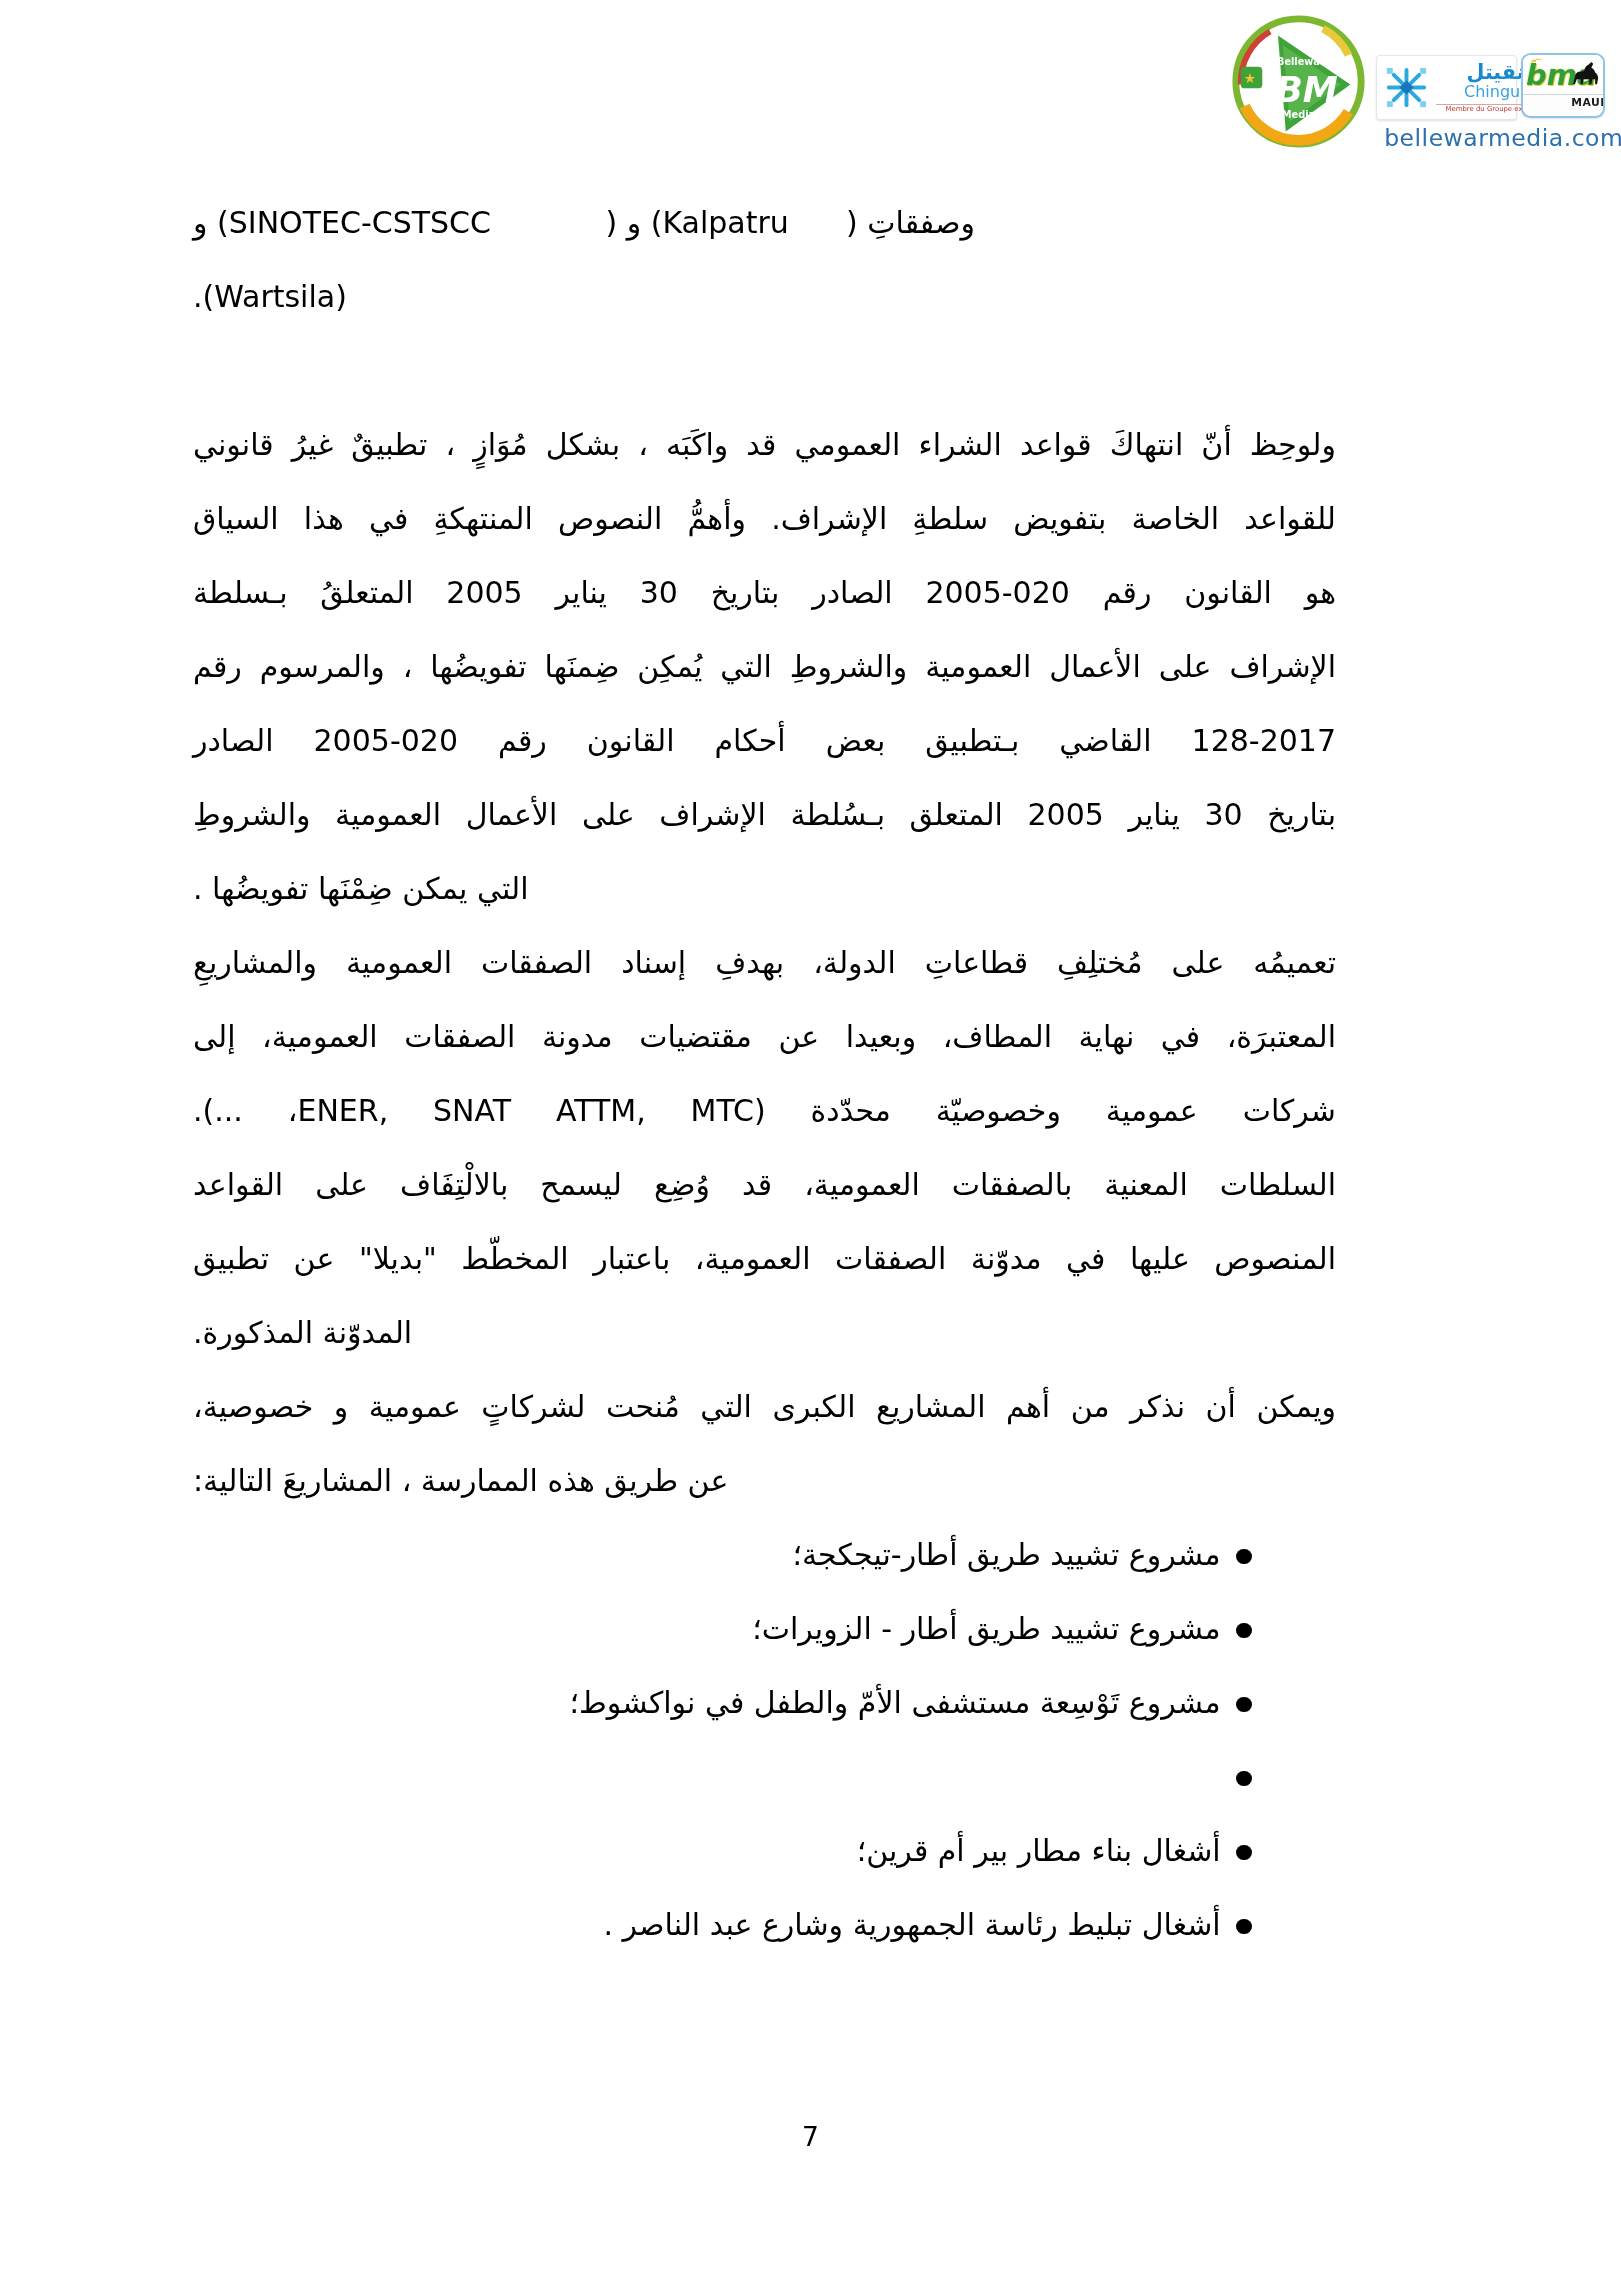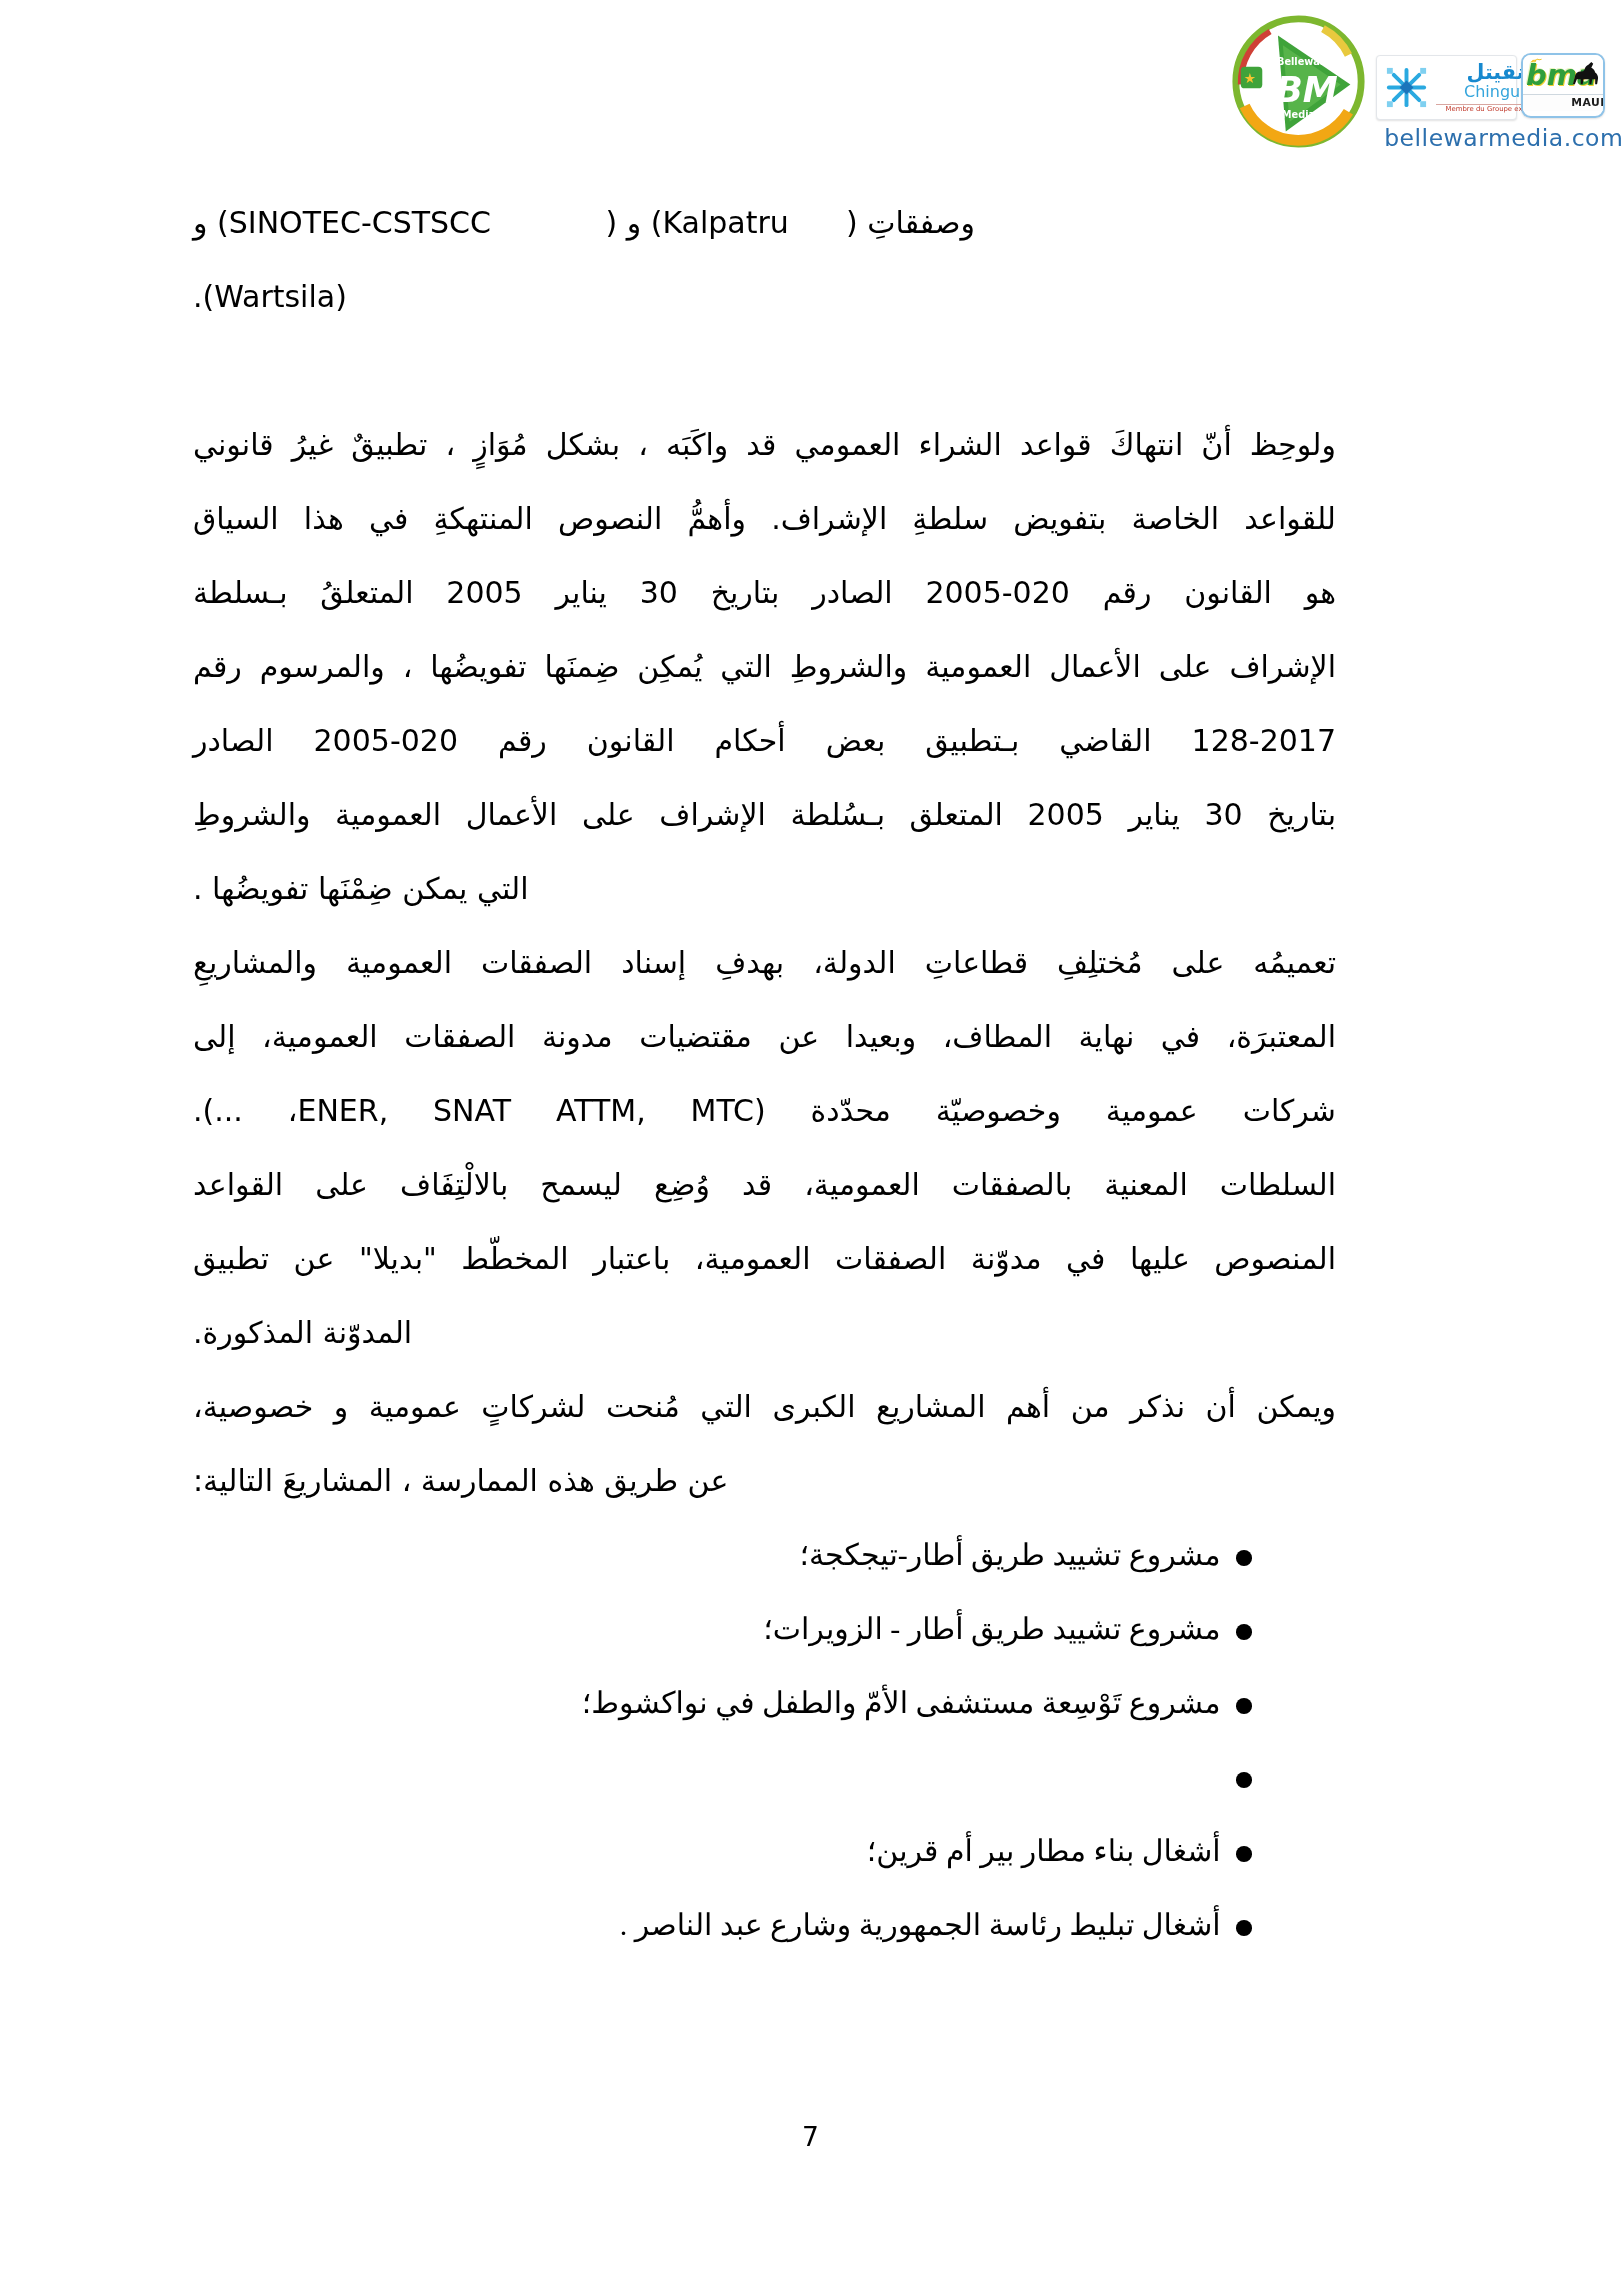--- a/index.html
+++ b/index.html
@@ -30,21 +30,21 @@
   .website{position:absolute;left:155px;top:112px;width:235px;font-size:23.5px;color:#2c6fad;
            letter-spacing:0.5px;white-space:nowrap;}
   
   .content{position:absolute;top:186px;left:193px;width:1143px;direction:rtl;
            font-size:30px;line-height:74px;}
   .line{text-align:left;}
   .stretch{text-align:justify;text-align-last:justify;}
   .para-tail{margin-bottom:74px;margin-right:-49px;}
   .para-tail .line{white-space:pre;}
   .para-tail .line:nth-child(2){padding-right:103px;}
-  .bullet-list{direction:rtl;font-family:Liberation Serif, serif;}
+  .bullet-list{direction:rtl;}
   .bullet-row{padding-right:84px;line-height:74px;text-align:right;}
   .dot{display:inline-block;width:15.7px;height:15.7px;border-radius:50%;background:#000;
        margin-left:15.7px;vertical-align:middle;}
   .page-number{position:absolute;top:2117px;left:0;width:100%;text-align:center;
                font-size:26.5px;line-height:39px;}
 </style>
 </head>
 <body>
 
 <div class="page">

